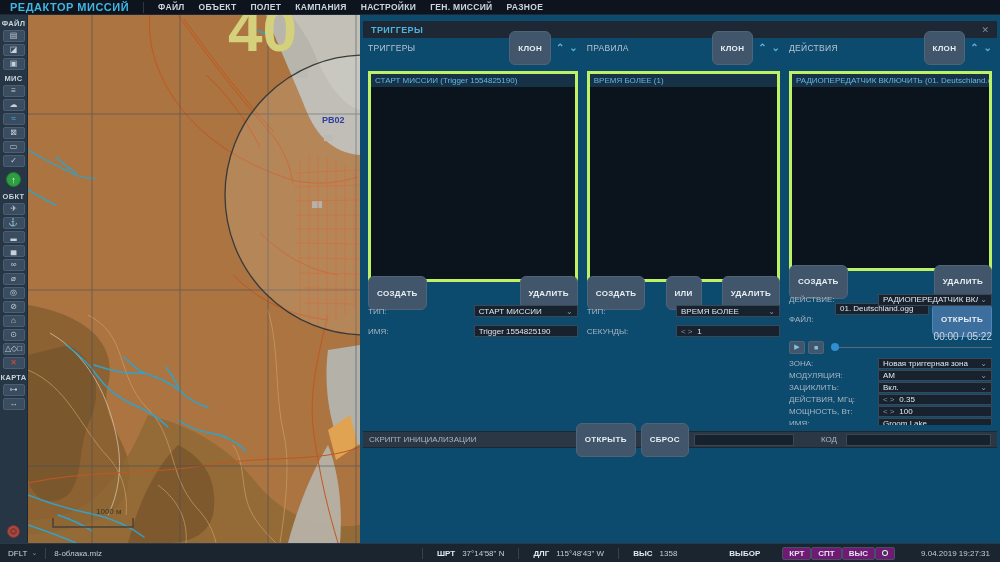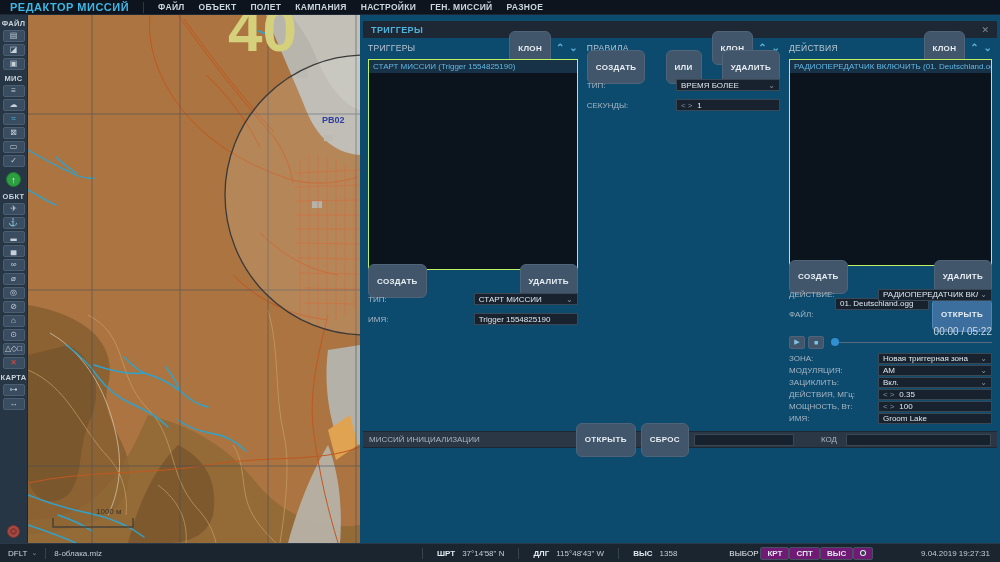--- a/index.html
+++ b/index.html
@@ -46,21 +46,21 @@
   .col1 { width:216px; } .col2 { width:199px; } .col3 { width:203px; }
 
   .col-head { height:16px; display:flex; align-items:center; gap:5px; }
   .col-head .hlabel { flex:1; color:#b9c4cf; font-size:8.5px; letter-spacing:.3px; }
   .btn { background:#41566b; border:1px solid #4f6479; border-radius:6px; color:#e9eff4;
     font-weight:bold; font-size:8px; letter-spacing:.3px; padding:16px 8px; height:13px;
     display:flex; align-items:center; justify-content:center; cursor:pointer; white-space:nowrap; }
   .btn.bright { background:#3c6e9e; border-color:#4e85ba; }
   .chev { color:#5fb3dc; font-size:10px; line-height:10px; font-weight:bold; cursor:pointer; }
 
-  .listbox { margin-top:3px; height:211px; background:#0b141d; border:1px solid #bef264; overflow:hidden; }
+  .listbox { margin-top:15px; height:211px; background:#0b141d; border:3px solid #bef264; overflow:hidden; }
   .list-item { height:13px; display:flex; align-items:center; padding:0 4px;
     background:#173247; color:#62b8e4; font-size:8px; white-space:nowrap; overflow:hidden; cursor:pointer; }
 
   .btn-row { margin-top:4px; height:14px; display:flex; align-items:center; justify-content:space-between; }
 
   .fields { margin-top:5px; overflow:hidden; }
   .frow { display:flex; align-items:center; height:12px; margin-bottom:8px; }
   .frow.tight { margin-bottom:1px; height:11px; }
   .frow .lab { flex:1; color:#aab6c2; font-size:8px; white-space:nowrap; }
   .ctl { position:relative; }
@@ -96,21 +96,21 @@
   
   .statusbar { position:absolute; left:0; top:543px; width:1000px; height:19px; background:#1a2530;
     border-top:1px solid #2a3847; display:flex; align-items:center; font-size:8px; color:#cfd6dd; }
   .sb-sep { width:1px; height:11px; background:#35434f; margin:0 8px; }
   .dflt { display:flex; align-items:center; gap:4px; margin-left:8px; cursor:pointer; }
   .dflt .arr { color:#8795a3; font-size:7px; }
   .mizname { color:#c3ccd4; }
   .coord-lab { font-weight:bold; color:#e3e9ee; margin-right:7px; }
   .coord-val { color:#c3ccd4; }
   .coord-grp { display:flex; align-items:center; margin:0 6px; }
-  .vy-label { font-weight:normal; color:#e3e9ee; margin:0 2px 0 46px; }
+  .vy-label { font-weight:bold; color:#e3e9ee; margin:0 22px 0 46px; }
   .mini-btn { background:#701a75; border:1px solid #44525f; border-radius:2px; height:13px;
     display:flex; align-items:center; padding:0 6px; font-weight:bold; font-size:8px; color:#dfe6ec;
     cursor:pointer; }
   .lamp-btn { width:20px; }
   .lamp { width:10px; height:6px; background:#e8edf2; border-radius:3px; position:relative; }
   .lamp::after { content:""; position:absolute; left:1px; top:1px; width:4px; height:4px; border-radius:50%; background:#2f3c4a; }
   .clock { margin-left:auto; margin-right:10px; color:#c3ccd4; }
 </style>
 </head>
 <body>
@@ -353,20 +353,23 @@
         </div>
       </div>
 
       <div class="col col2 c2">
         <div class="col-head">
           <span class="hlabel">ПРАВИЛА</span>
           <div class="btn">КЛОН</div>
           <span class="chev">⌃</span>
           <span class="chev">⌄</span>
         </div>
+        <div class="listbox">
+          <div class="list-item">ВРЕМЯ БОЛЕЕ (1)</div>
+        </div>
         <div class="btn-row">
           <div class="btn">СОЗДАТЬ</div>
           <div class="btn">ИЛИ</div>
           <div class="btn">УДАЛИТЬ</div>
         </div>
         <div class="fields">
           <div class="frow">
             <span class="lab">ТИП:</span>
             <div class="ctl">
                 <div class="select">
@@ -499,21 +502,21 @@
               <span class="arr">&gt;</span>
               <span class="sval">0</span>
             </div>
               </div>
           </div>
         </div>
       </div>
     </div>
 
     <div class="script-row">
-      <span class="lab">МИССИЙ ИНИЦИАЛИЗАЦИИ</span>
+      <span class="lab">СКРИПТ ИНИЦИАЛИЗАЦИИ</span>
       <div class="btn">ОТКРЫТЬ</div>
       <div class="btn">СБРОС</div>
       <div class="script-input si1"></div>
       <span class="kod">КОД</span>
       <div class="script-input si2"></div>
     </div>
   </div>
 
   <div class="statusbar">
     <div class="dflt">

